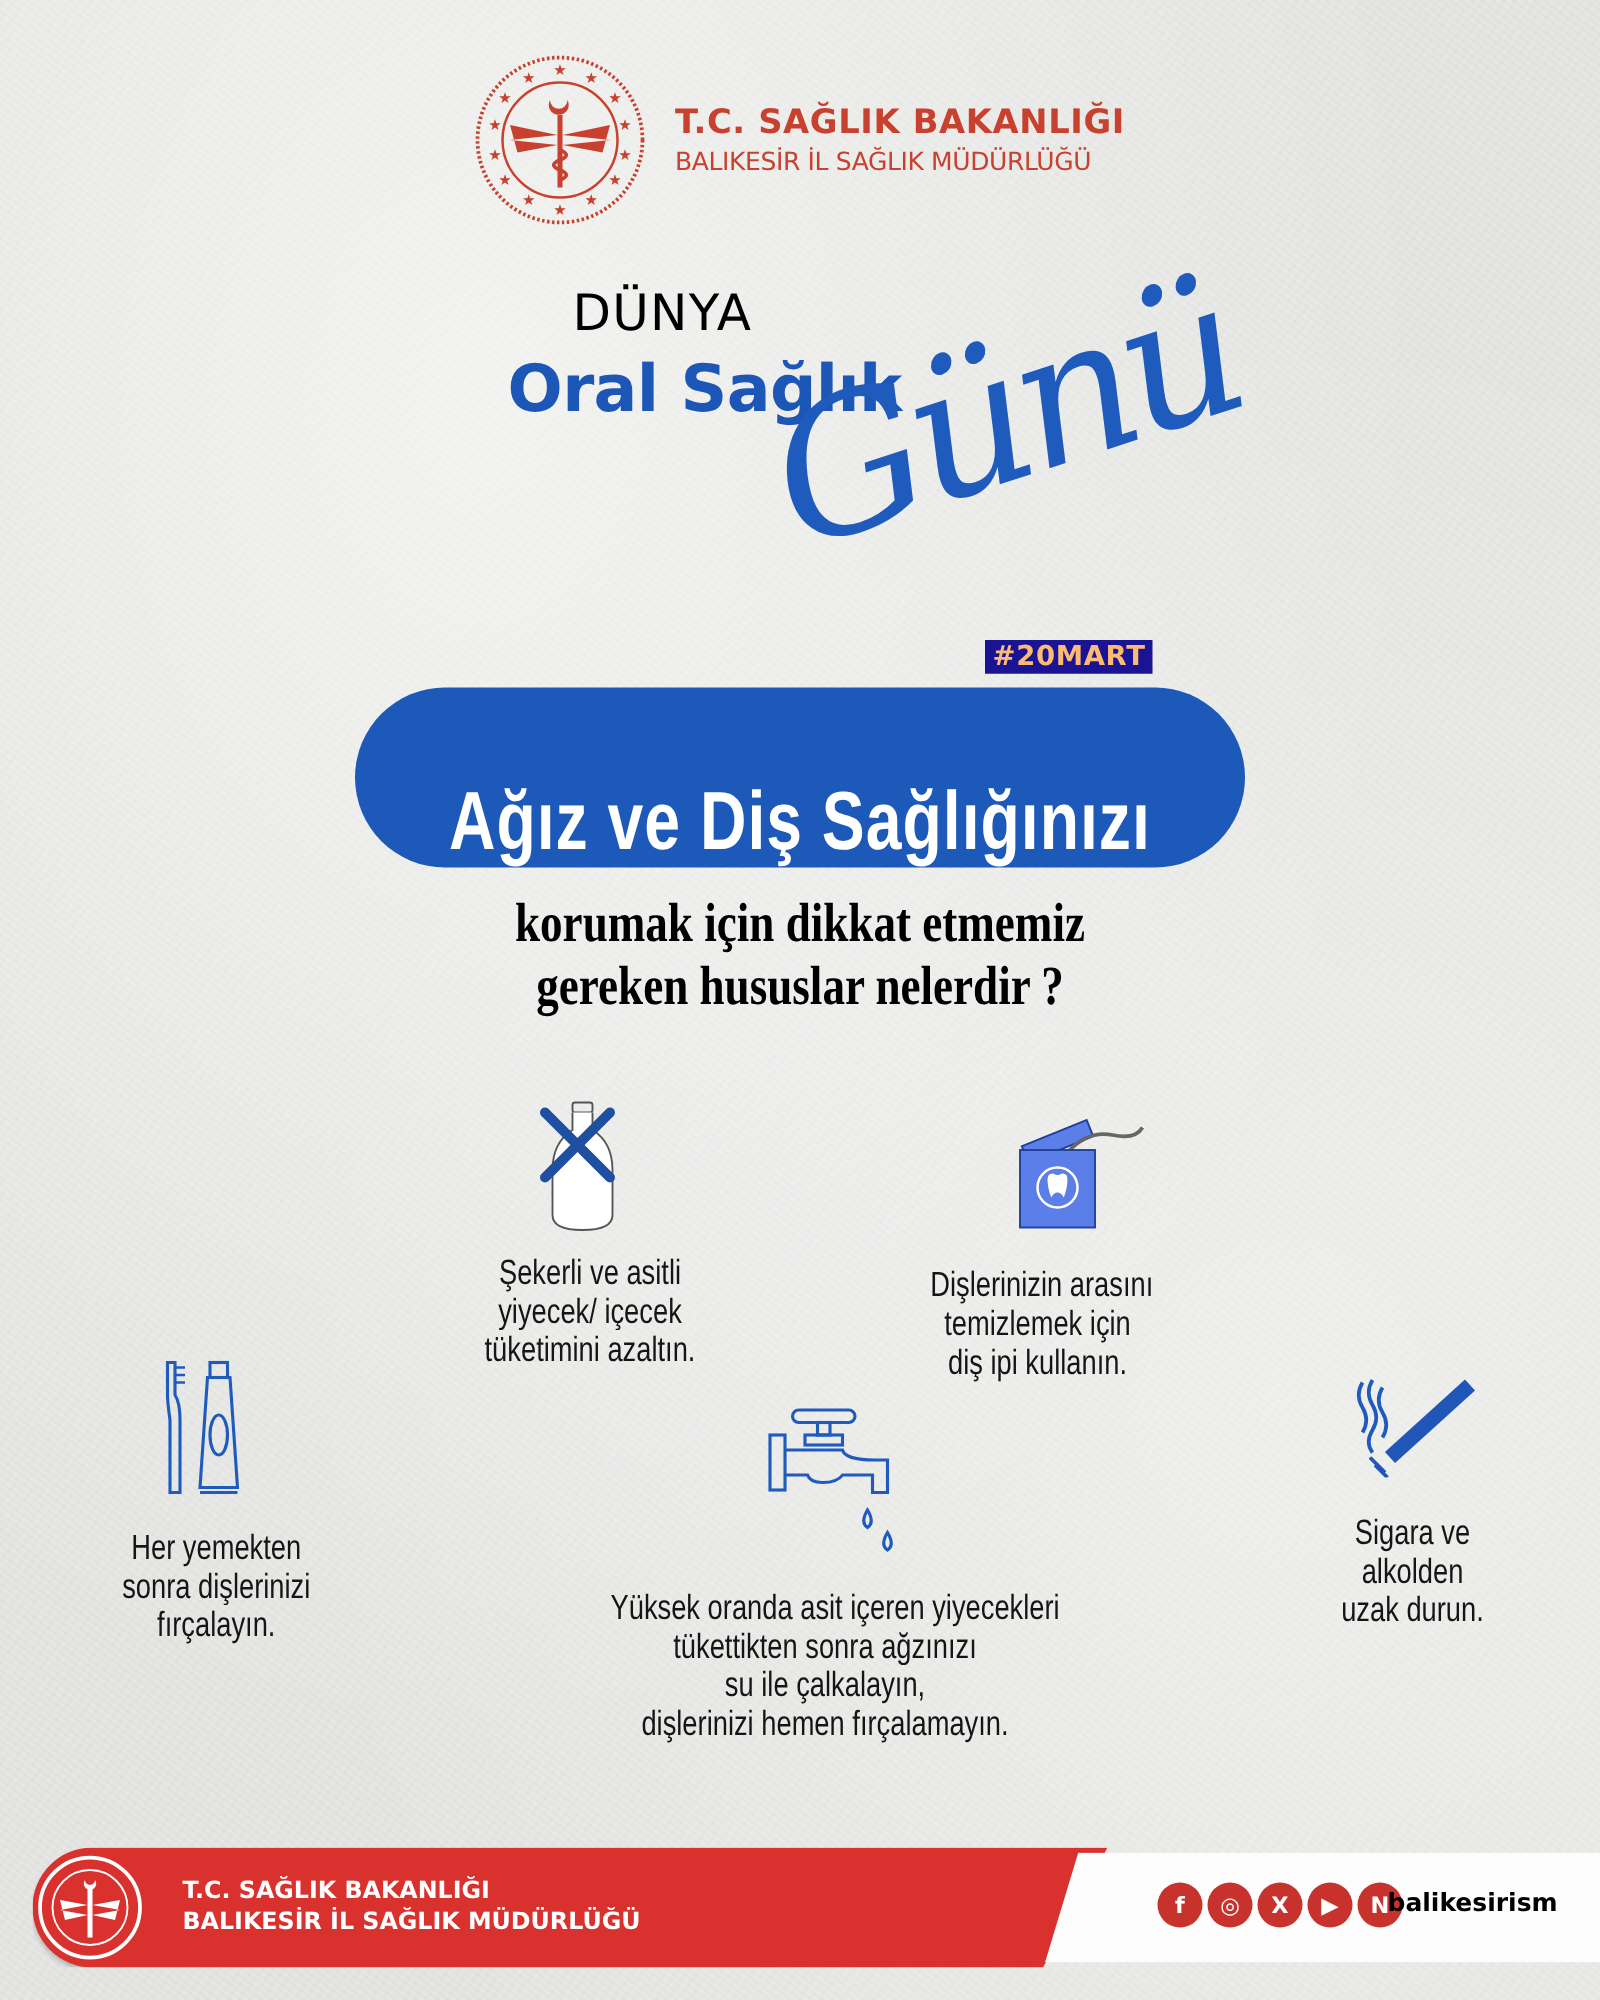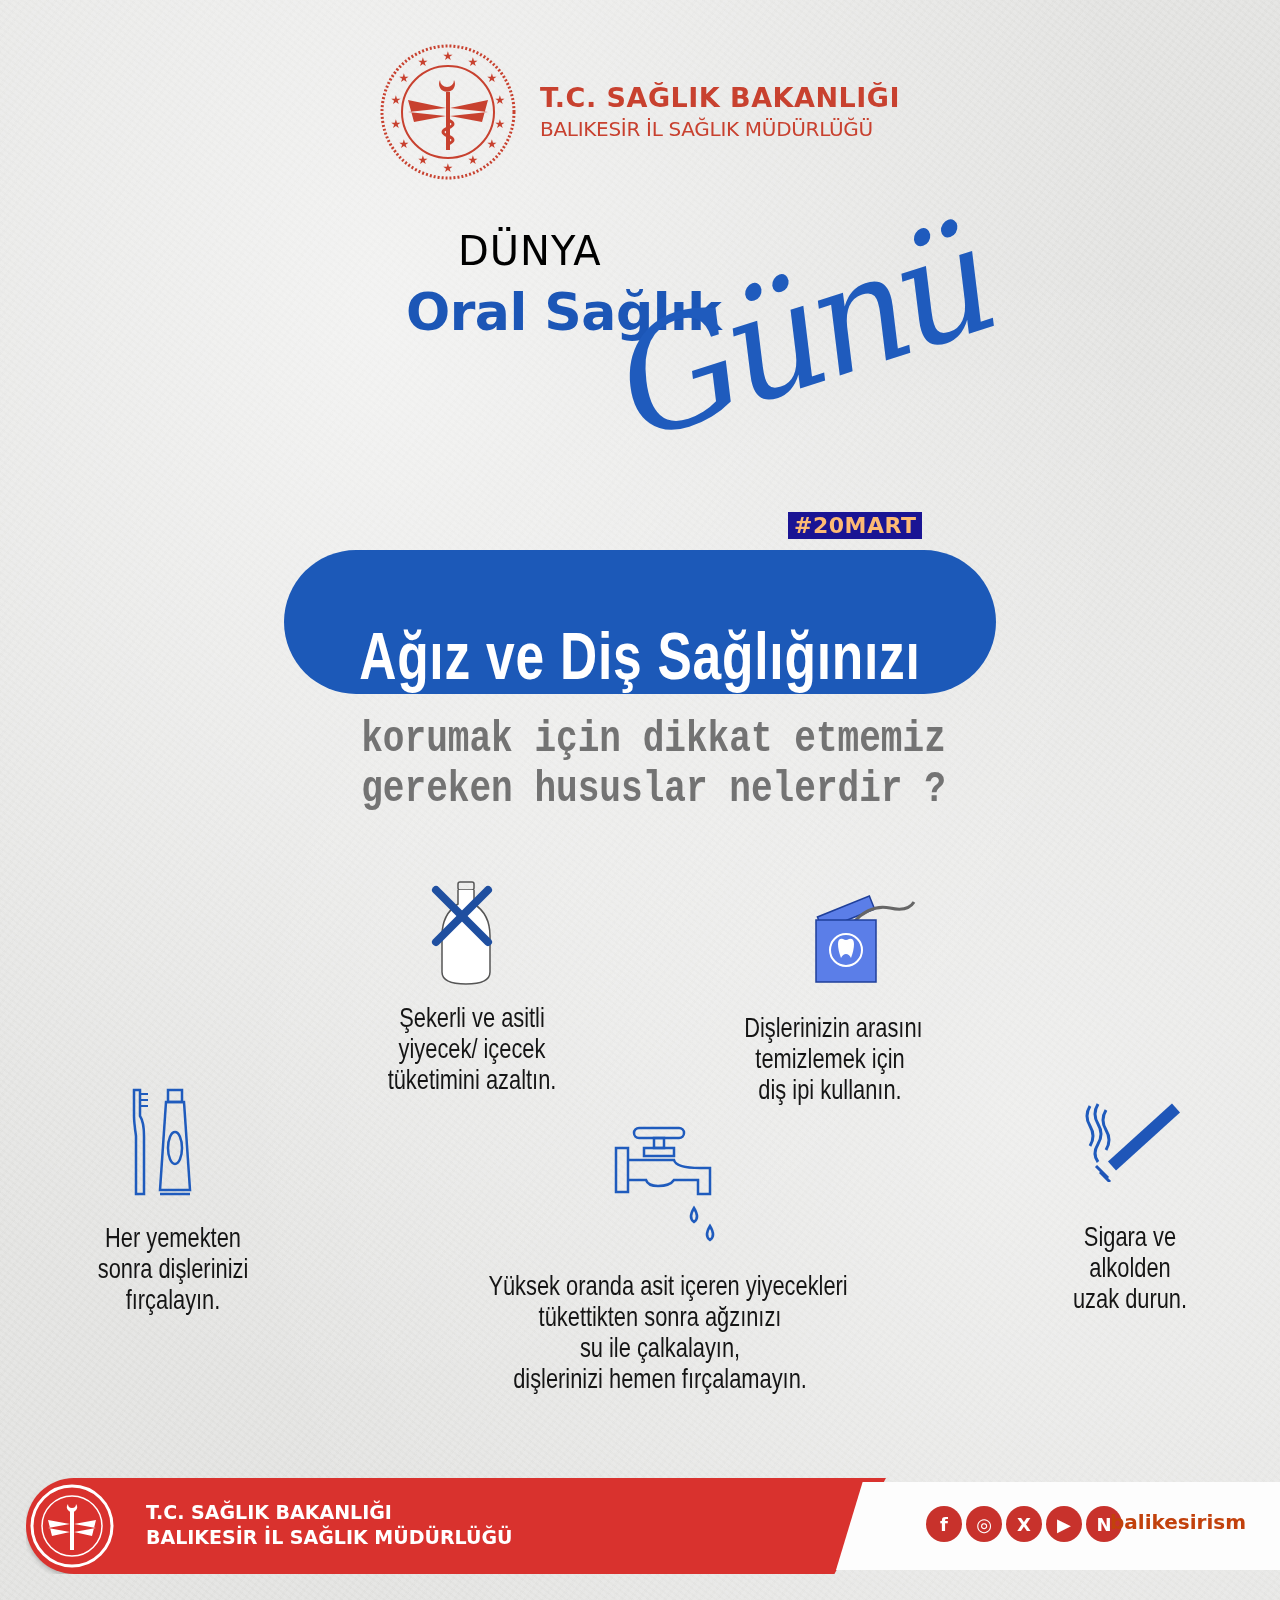--- a/index.html
+++ b/index.html
@@ -25,38 +25,38 @@
   
   .dunya { left: 458px; top: 228px; color: #000000; font-size: 40px; letter-spacing: 1px; font-family: "DejaVu Sans", sans-serif; font-weight: normal; }
   .oral { left: 406px; top: 282px; color: #1c56b6; font-size: 52px; font-weight: bold; font-family: "DejaVu Sans", sans-serif; letter-spacing: -0.5px; text-align: right; }
   .gunu { left: 600px; top: 320px; color: #1f5bbd; font-size: 150px; font-style: italic; font-family: "DejaVu Serif", serif; transform: rotate(-18deg); transform-origin: left top; letter-spacing: -8px; line-height: 1; }
 
   .hashtag { left: 788px; top: 512px; background: #1a1494; color: #fdba74; font-weight: bold; font-size: 22px; padding: 1px 6px; font-family: "DejaVu Sans", sans-serif; letter-spacing: 0.5px; }
 
   .pill { left: 284px; top: 550px; width: 712px; height: 144px; background: #1c59b8; border-radius: 72px; display: flex; align-items: flex-end; justify-content: center; }
   .pill-text { color: #fff; font-size: 66px; font-weight: bold; font-family: "Liberation Sans", sans-serif; transform: scaleX(0.78); letter-spacing: 1px; white-space: nowrap; }
 
-  .subq { left: 300px; top: 714px; width: 680px; text-align: center; color: #737373; font-size: 44px; font-weight: bold; line-height: 50px; font-family: Liberation Mono, monospace; }
+  .subq { left: 300px; top: 714px; width: 680px; text-align: center; color: #000000; font-size: 44px; font-weight: bold; line-height: 50px; font-family: Liberation Serif, serif; }
   .subq div { transform: scaleX(0.82); white-space: nowrap; }
 
   
   .tip-text { color: #151515; font-weight: normal; font-size: 28px; line-height: 31px; text-align: center; font-family: "Liberation Sans", sans-serif; }
   .tip-text div { transform: scaleX(0.78); white-space: nowrap; }
 
   .icon { position: absolute; }
 
   
   .footer { left: 26px; top: 1478px; width: 1254px; height: 96px; }
   .footer-red { position: absolute; left: 0; top: 0; width: 860px; height: 96px; background: #d9322e; border-radius: 48px 0 0 48px; clip-path: polygon(0 0, 100% 0, 94% 100%, 0 100%); box-shadow: 0 3px 4px rgba(0,0,0,0.2); }
   .footer-white { position: absolute; left: 810px; top: 4px; width: 444px; height: 88px; background: #fdfdfd; clip-path: polygon(6% 0, 100% 0, 100% 100%, 0 100%); }
   .footer-emblem { position: absolute; left: 2px; top: 4px; width: 88px; height: 88px; border-radius: 50%; background: #d9322e; }
   .footer-text { position: absolute; left: 120px; top: 22px; color: #fff; font-weight: bold; font-size: 19px; line-height: 25px; font-family: "DejaVu Sans", sans-serif; }
   .social { position: absolute; left: 900px; top: 28px; display: flex; gap: 4px; align-items: center; }
   .social-btn { width: 36px; height: 36px; border-radius: 50%; background: #c8322c; color: #fff; display: flex; align-items: center; justify-content: center; font-weight: bold; font-size: 18px; font-family: "DejaVu Sans", sans-serif; }
-  .handle { position: absolute; left: 1084px; top: 32px; color: #c2410c; font-weight: bold; font-size: 20px; font-family: "DejaVu Sans", sans-serif; }
+  .handle { position: absolute; left: 1084px; top: 32px; color: #000000; font-weight: bold; font-size: 20px; font-family: "DejaVu Sans", sans-serif; }
 </style>
 </head>
 <body>
 
 <div class="abs header">
   <svg class="emblem" viewBox="0 0 140 140">
     <circle cx="70" cy="70" r="66" fill="none" stroke="#c8412f" stroke-width="3" stroke-dasharray="2 2"></circle>
     <circle cx="70" cy="70" r="46" fill="none" stroke="#c8412f" stroke-width="2"></circle>
     <g fill="#c8412f" font-size="12" text-anchor="middle" font-family="DejaVu Sans, sans-serif">
       <text x="70" y="18">★</text>
@@ -157,21 +157,21 @@
 </div>
 
 <svg class="icon" style="left:1082px;top:1100px;" width="100" height="82" viewBox="0 0 100 82">
   <path d="M8 6 Q2 16 8 26 Q14 36 8 46" fill="none" stroke="#1f5bbd" stroke-width="3"></path>
   <path d="M16 4 Q10 14 16 24 Q22 34 16 44 Q10 54 16 62" fill="none" stroke="#1f5bbd" stroke-width="3"></path>
   <path d="M24 10 Q18 20 24 30 Q30 40 24 50" fill="none" stroke="#1f5bbd" stroke-width="3"></path>
   <line x1="30" y1="66" x2="94" y2="8" stroke="#1f56b8" stroke-width="12"></line>
   <line x1="18" y1="72" x2="28" y2="82" stroke="#1f56b8" stroke-width="3"></line>
   <line x1="14" y1="66" x2="26" y2="78" stroke="#1f56b8" stroke-width="3"></line>
 </svg>
-<div class="abs tip-text" style="left:1030px;top:1210px;width:200px;margin-top:11px;">
+<div class="abs tip-text" style="left:1030px;top:1210px;width:200px;">
   <div>Sigara ve</div>
   <div>alkolden</div>
   <div>uzak durun.</div>
 </div>
 
 <div class="abs footer">
   <div class="footer-red"></div>
   <div class="footer-white"></div>
   <svg class="footer-emblem" viewBox="0 0 88 88">
     <circle cx="44" cy="44" r="40" fill="#d9322e" stroke="#fff" stroke-width="3"></circle>

